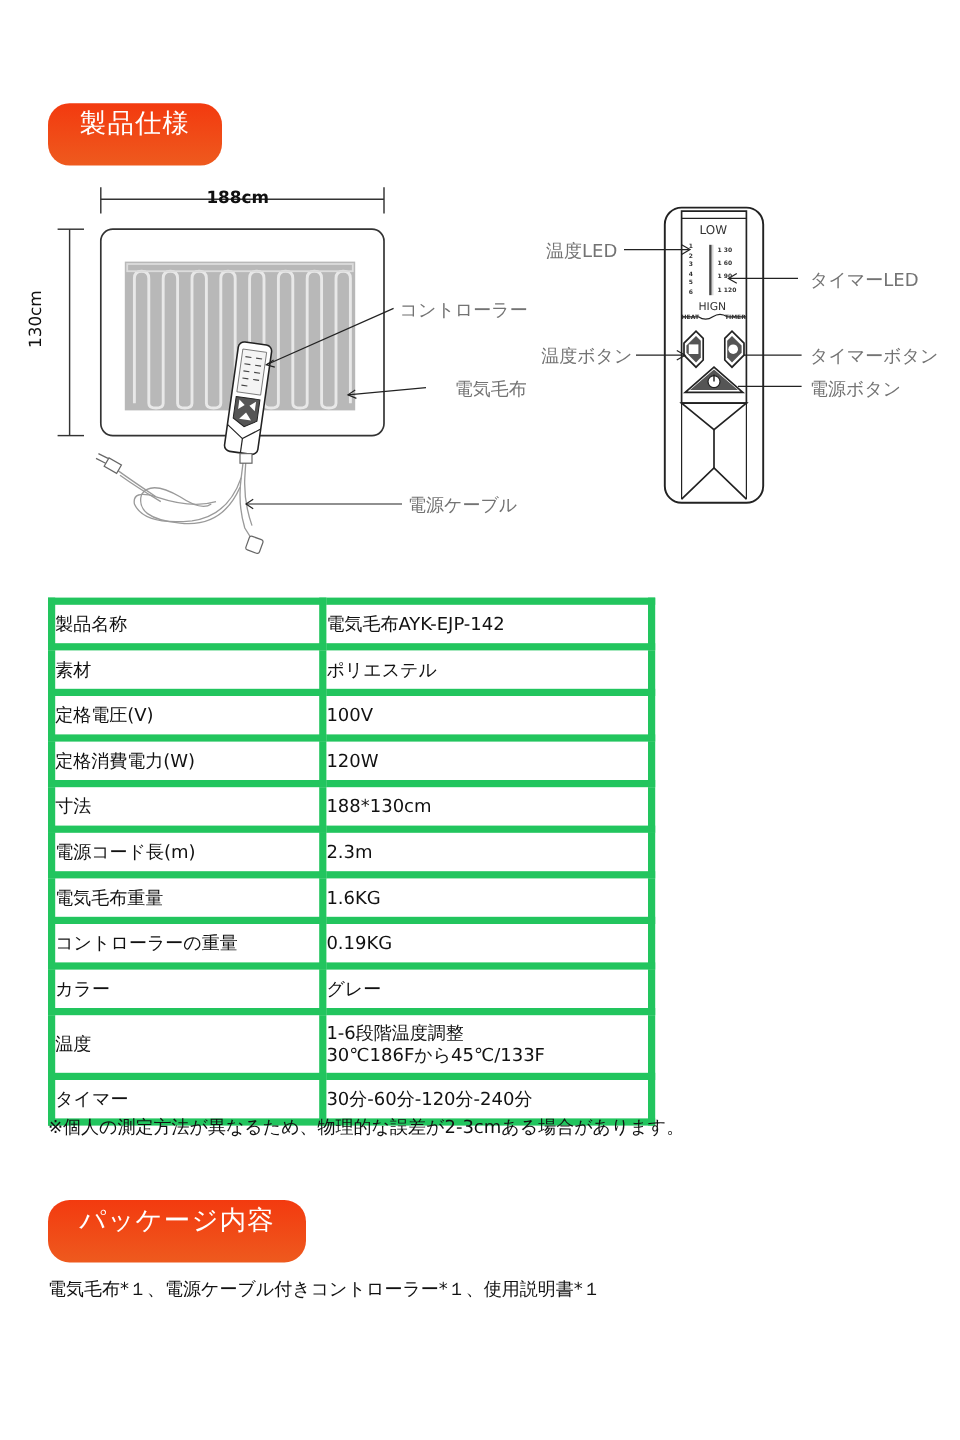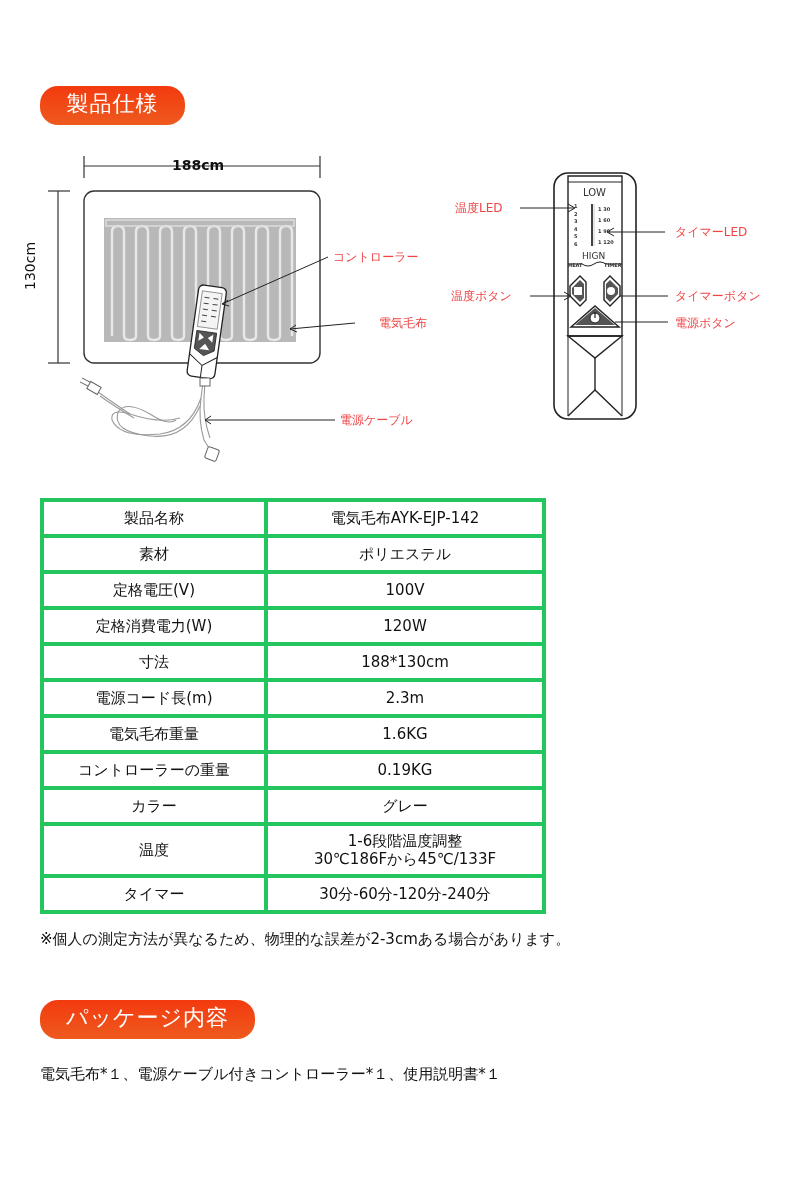--- a/index.html
+++ b/index.html
@@ -1,26 +1,26 @@
 <!DOCTYPE html>
 <html><head>
 <meta charset="utf-8">
 <style>
   html, body { margin: 0; padding: 0; background: #ffffff; }
   body { width: 800px; height: 1200px; position: relative; overflow: hidden;
          font-family: "DejaVu Sans", "Liberation Sans", sans-serif; color: #111; }
-  .pill { position: absolute; height: 39px; border-radius: 18px;
+  .pill { position: absolute; height: 52px; border-radius: 18px;
           background: linear-gradient(180deg, #f33a0f 0%, #ee5a1e 100%);
           color: #fff; font-size: 22px; line-height: 36px; text-align: center; letter-spacing: 1px; }
-  .lbl { position: absolute; font-size: 12px; color: #ef4444; white-space: nowrap; }
+  .lbl { position: absolute; font-size: 15px; color: #737373; white-space: nowrap; }
   .dim { position: absolute; font-size: 14px; color: #111; }
   svg { position: absolute; left: 0; top: 0; }
   table.spec { position: absolute; left: 40px; top: 498px; width: 506px; border-collapse: collapse;
                font-size: 15px; }
-  table.spec td { border: 4px solid #22c55e; text-align: center; padding: 0; height: 32px; line-height: 18px; }
+  table.spec td { border: 6px solid #22c55e; text-align: left; padding: 0; height: 32px; line-height: 18px; }
   table.spec td.k { width: 220px; }
   table.spec tr.tall td { height: 48px; }
   .note { position: absolute; left: 40px; top: 930px; font-size: 15px; white-space: nowrap; }
   .pkg { position: absolute; left: 40px; top: 1065px; font-size: 15px; white-space: nowrap; }
 </style>
 </head>
 <body>
 
 <div class="pill" style="left:40px; top:86px; width:145px;">製品仕様</div>
 

